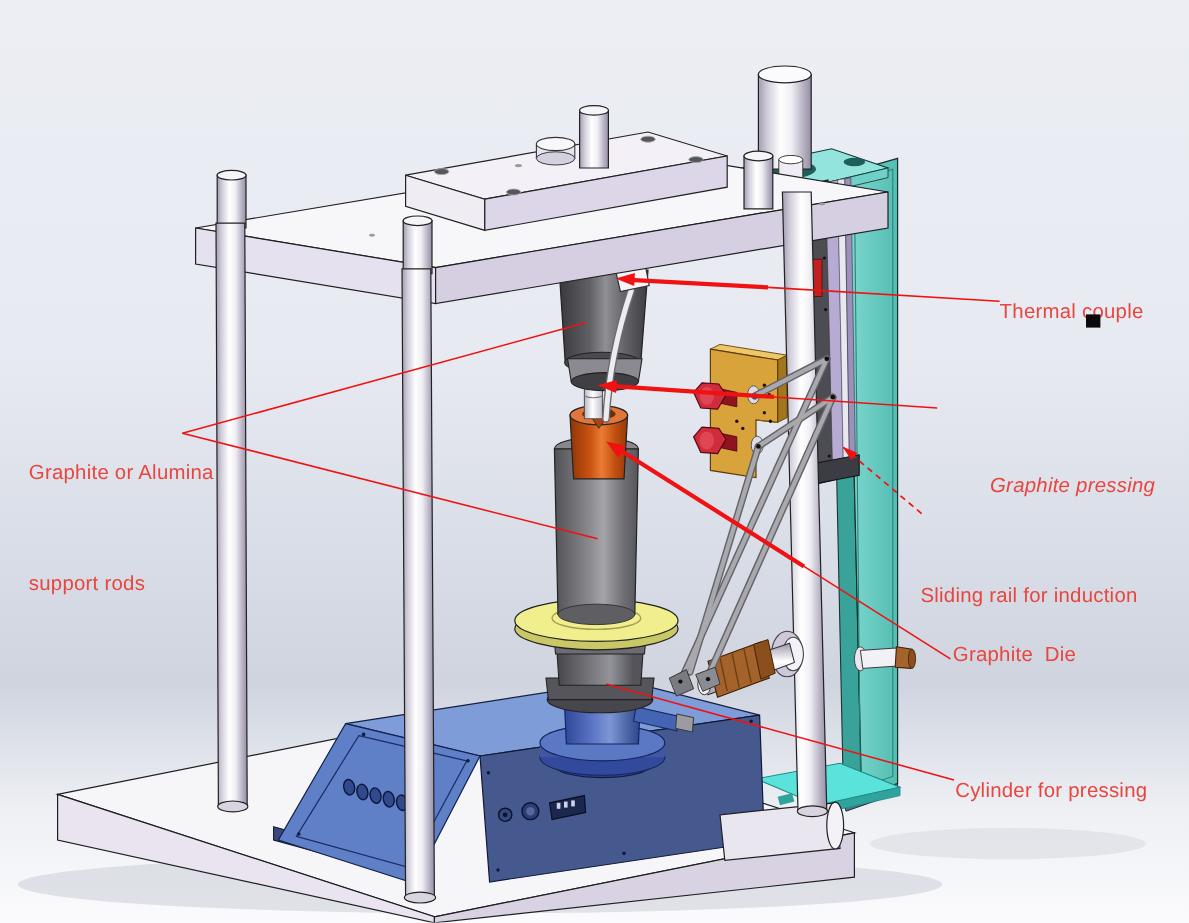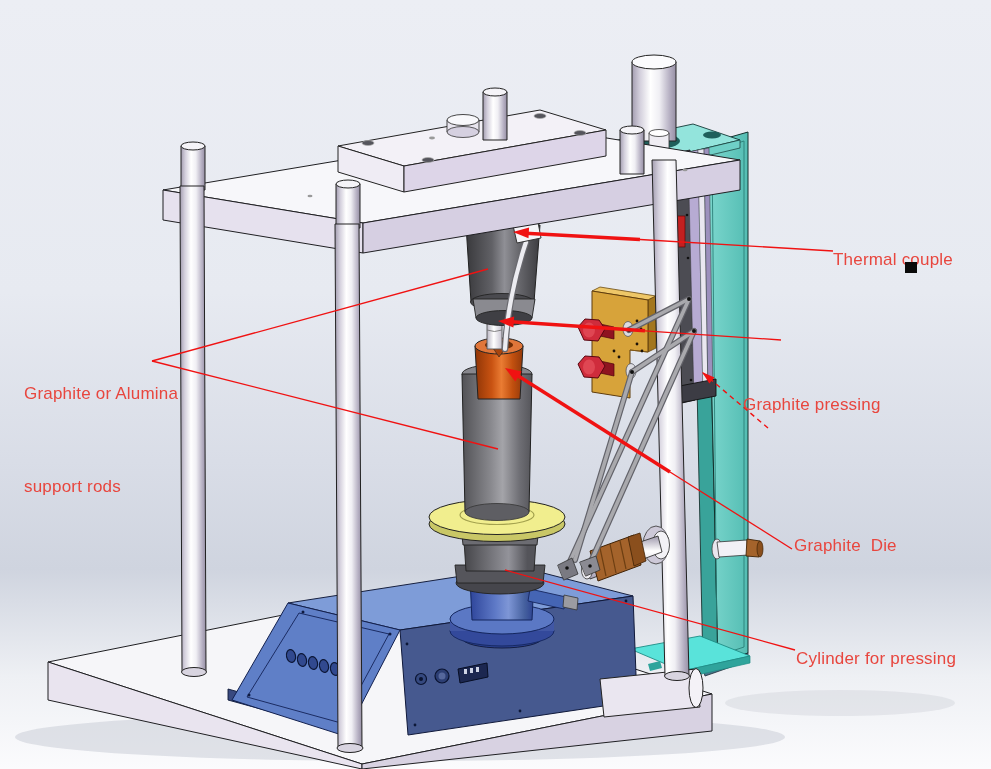--- a/index.html
+++ b/index.html
@@ -374,21 +374,22 @@
       <path class="leader" d="M795,650 L505,570" stroke-width="1.3"></path>
     </g>
   </g>
 </svg>
 
   <div class="label" style="left:24px;top:316px;">
     <div>Graphite or Alumina</div>
     <div>support rods</div>
   </div>
   <div class="label" style="left:833px;top:244px;">Thermal couple</div>
-  <div class="label" style="left:743px;top:327px;">
+  <div class="label" style="left:825px;top:327px;font-style:italic;">
     <div>Graphite pressing</div>
   </div>
   <div class="label" style="left:767px;top:419px;">
+    <div>Sliding rail for induction</div>
   </div>
   <div class="label" style="left:794px;top:530px;">Graphite  Die</div>
   <div class="label" style="left:796px;top:643px;text-align:right;">Cylinder for pressing</div>
   <div class="artifact" style="left:905px;top:262px;width:12px;height:11px;"></div>
 </div>
 
 </body></html>

